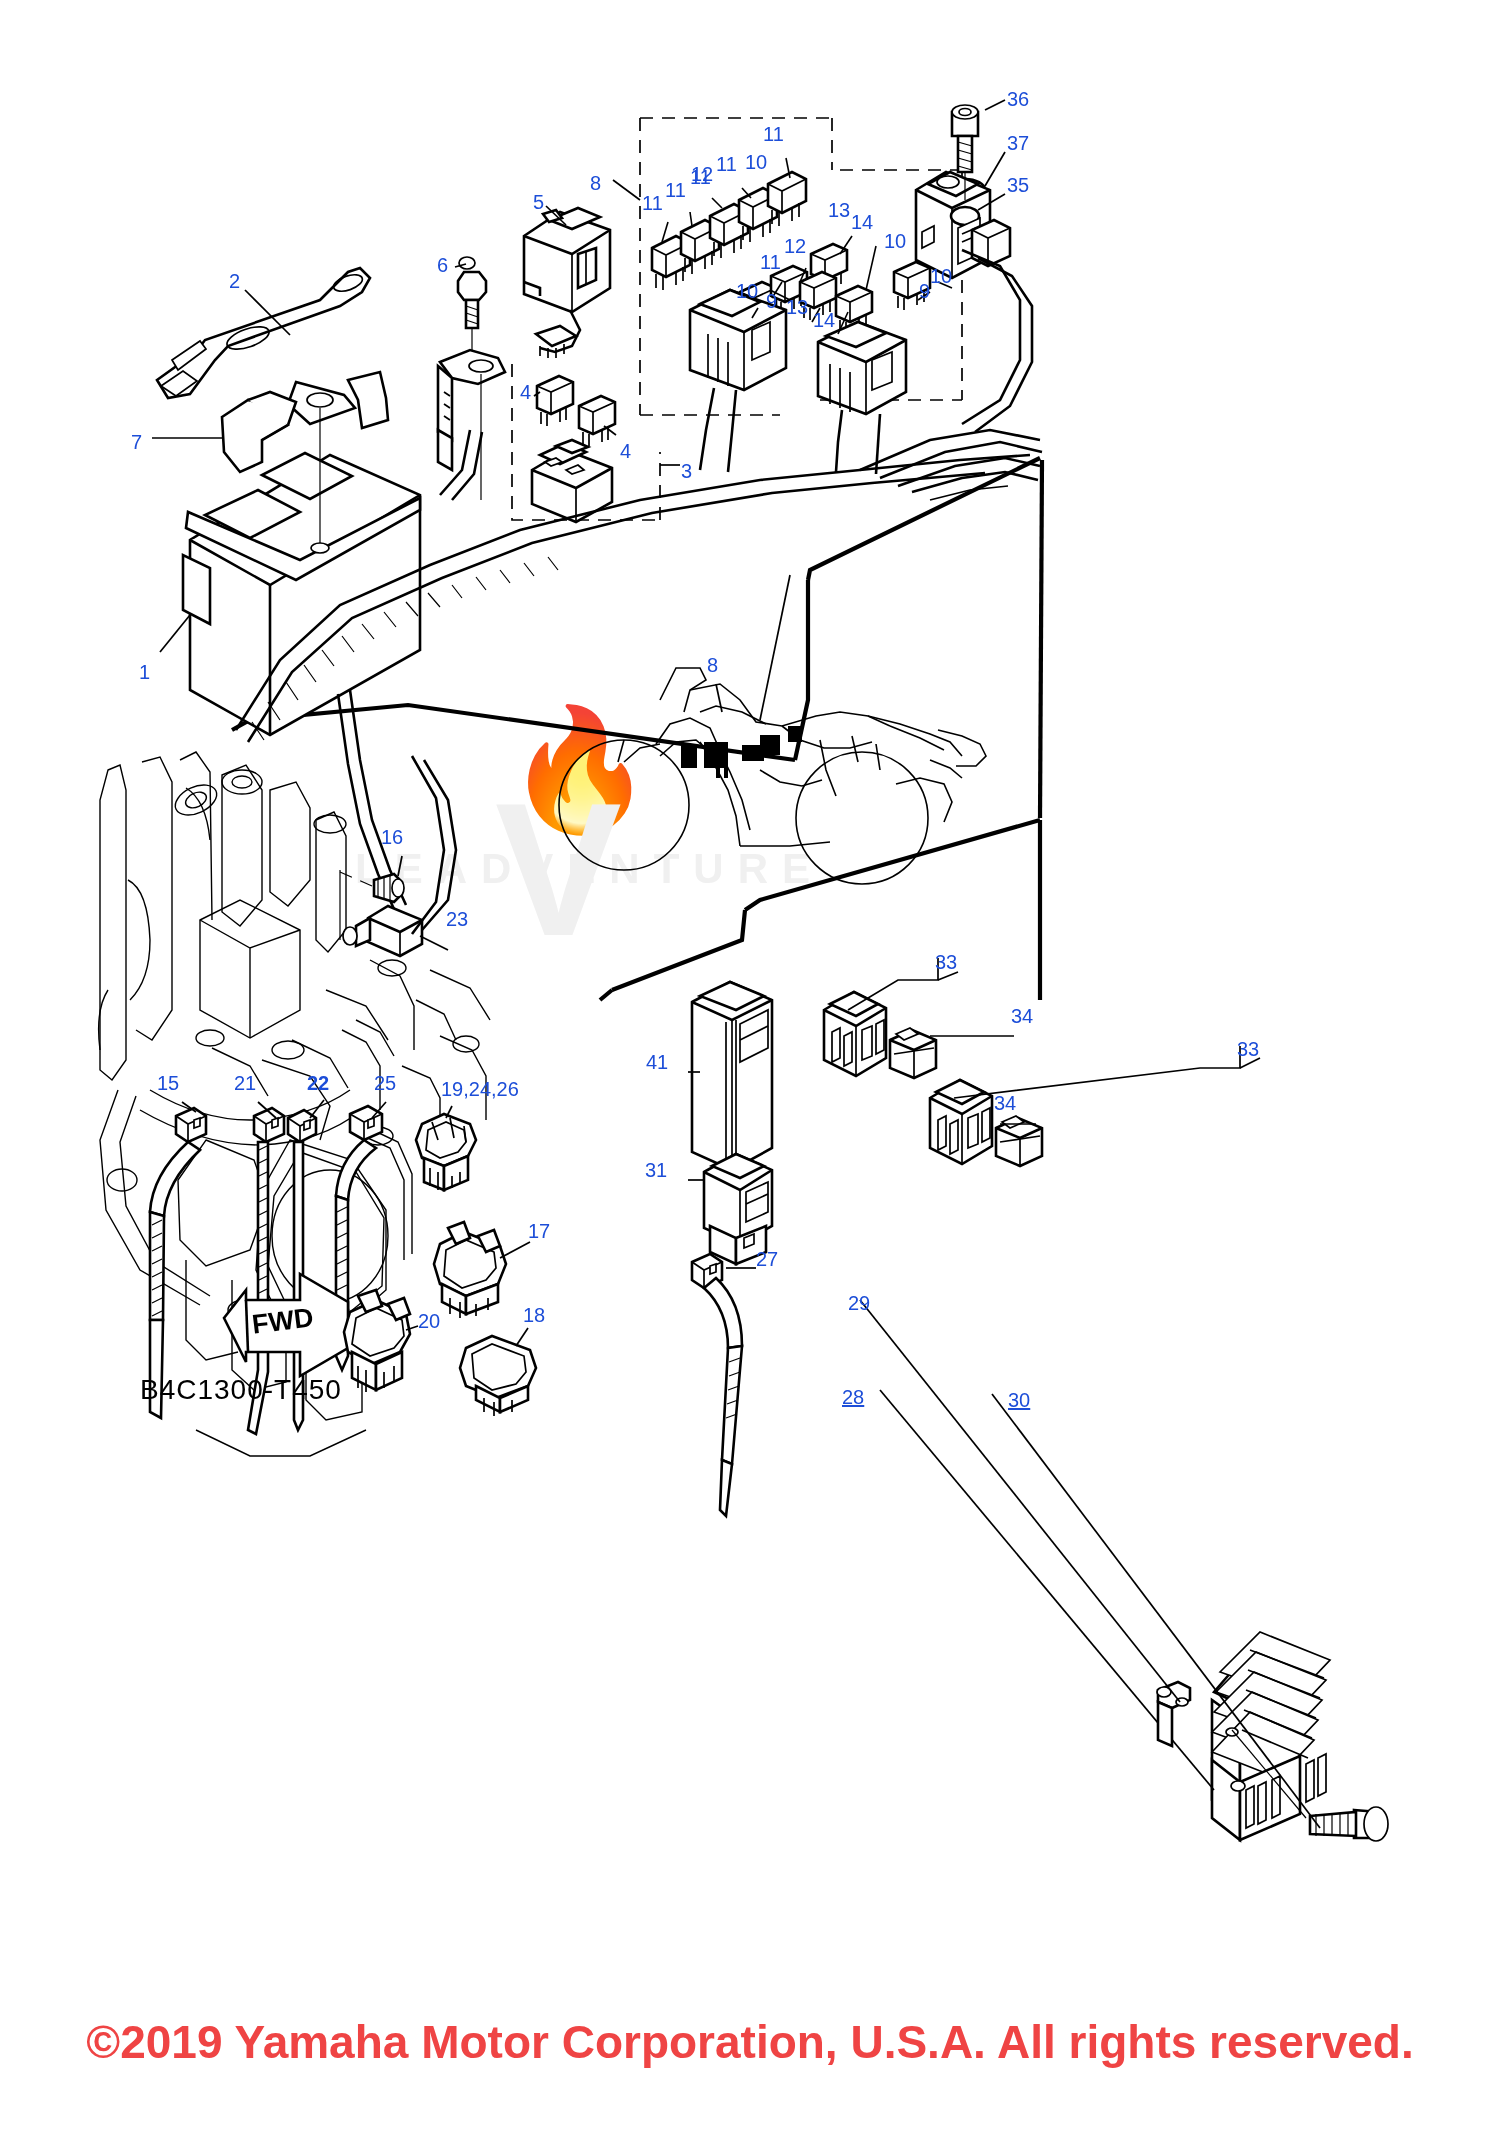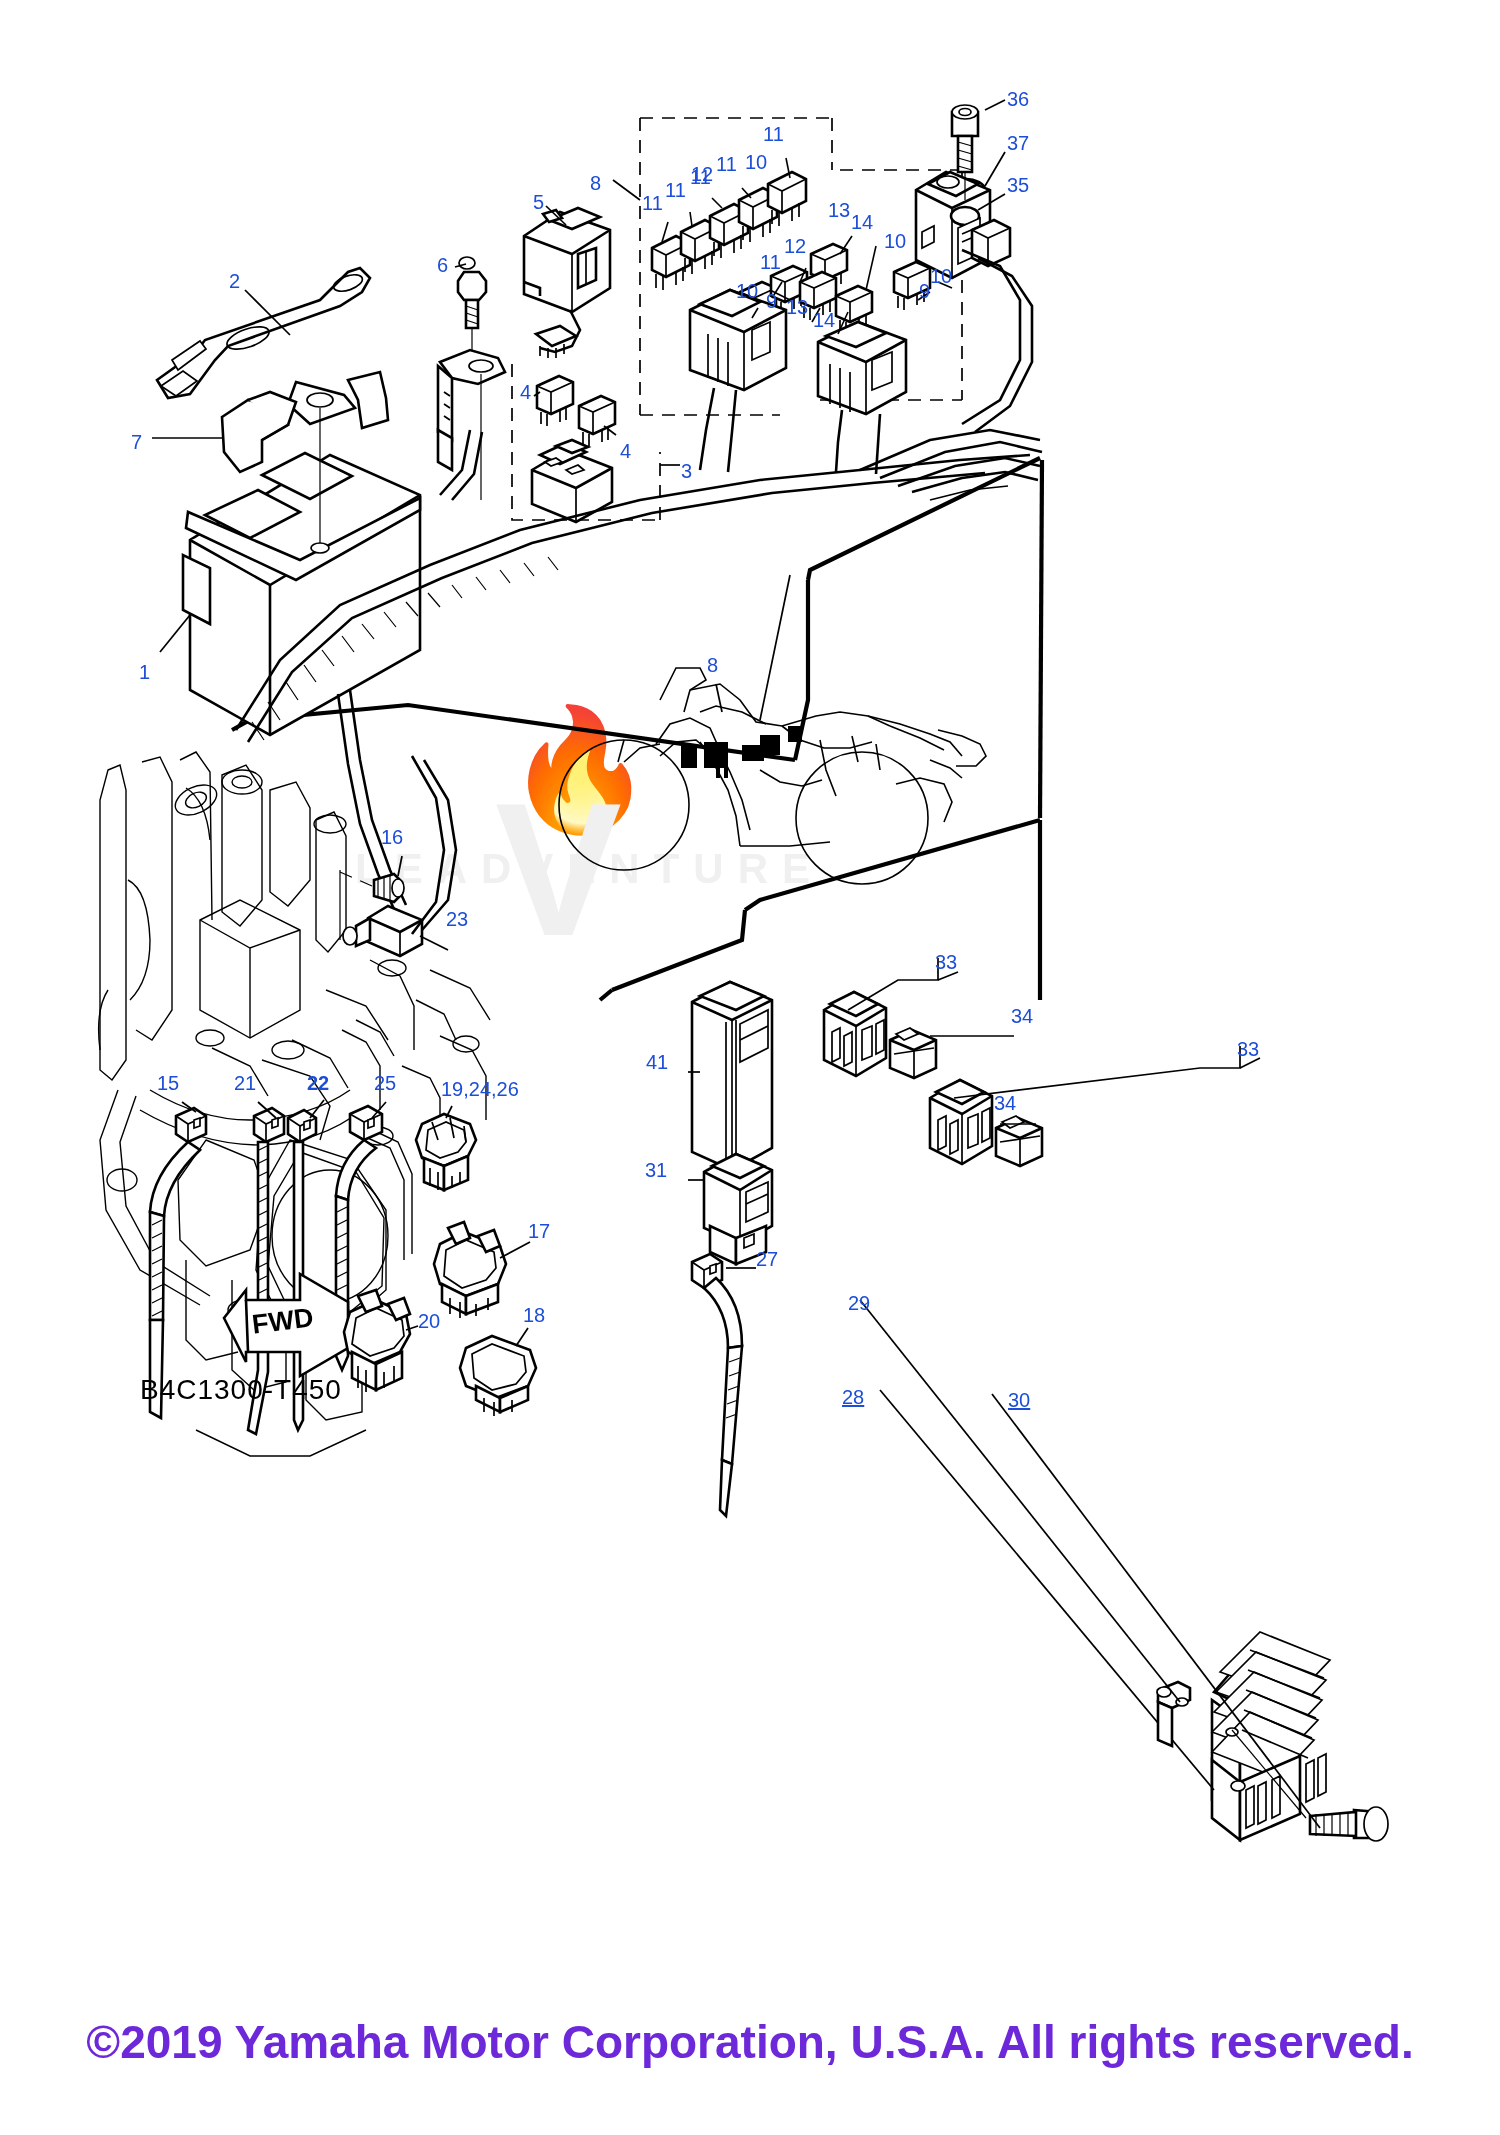--- a/index.html
+++ b/index.html
@@ -12,21 +12,21 @@
     position:absolute;font-family:"Liberation Sans",sans-serif;
     font-size:20px;color:#1d4ed8;white-space:nowrap;letter-spacing:0px;
     line-height:1;
   }
   .partnum{
     position:absolute;font-size:28px;color:#000;letter-spacing:1px;
     font-family:"Liberation Sans",sans-serif;
   }
   .copyright{
     position:absolute;left:0;top:2015px;width:1500px;text-align:center;
-    font-size:46px;font-weight:bold;color:#6d28d9;
+    font-size:46px;font-weight:bold;color:#ef4444;
     font-family:"Liberation Sans",sans-serif;
   }
   .rendered{
     position:absolute;left:0;top:2086px;width:1500px;text-align:center;
     font-size:15px;color:#2b2b2b;font-family:"Liberation Sans",sans-serif;
   }
   .wm{
     position:absolute;color:#f0f0f0;font-weight:bold;
     font-family:"Liberation Sans",sans-serif;pointer-events:none;user-select:none;
   }

